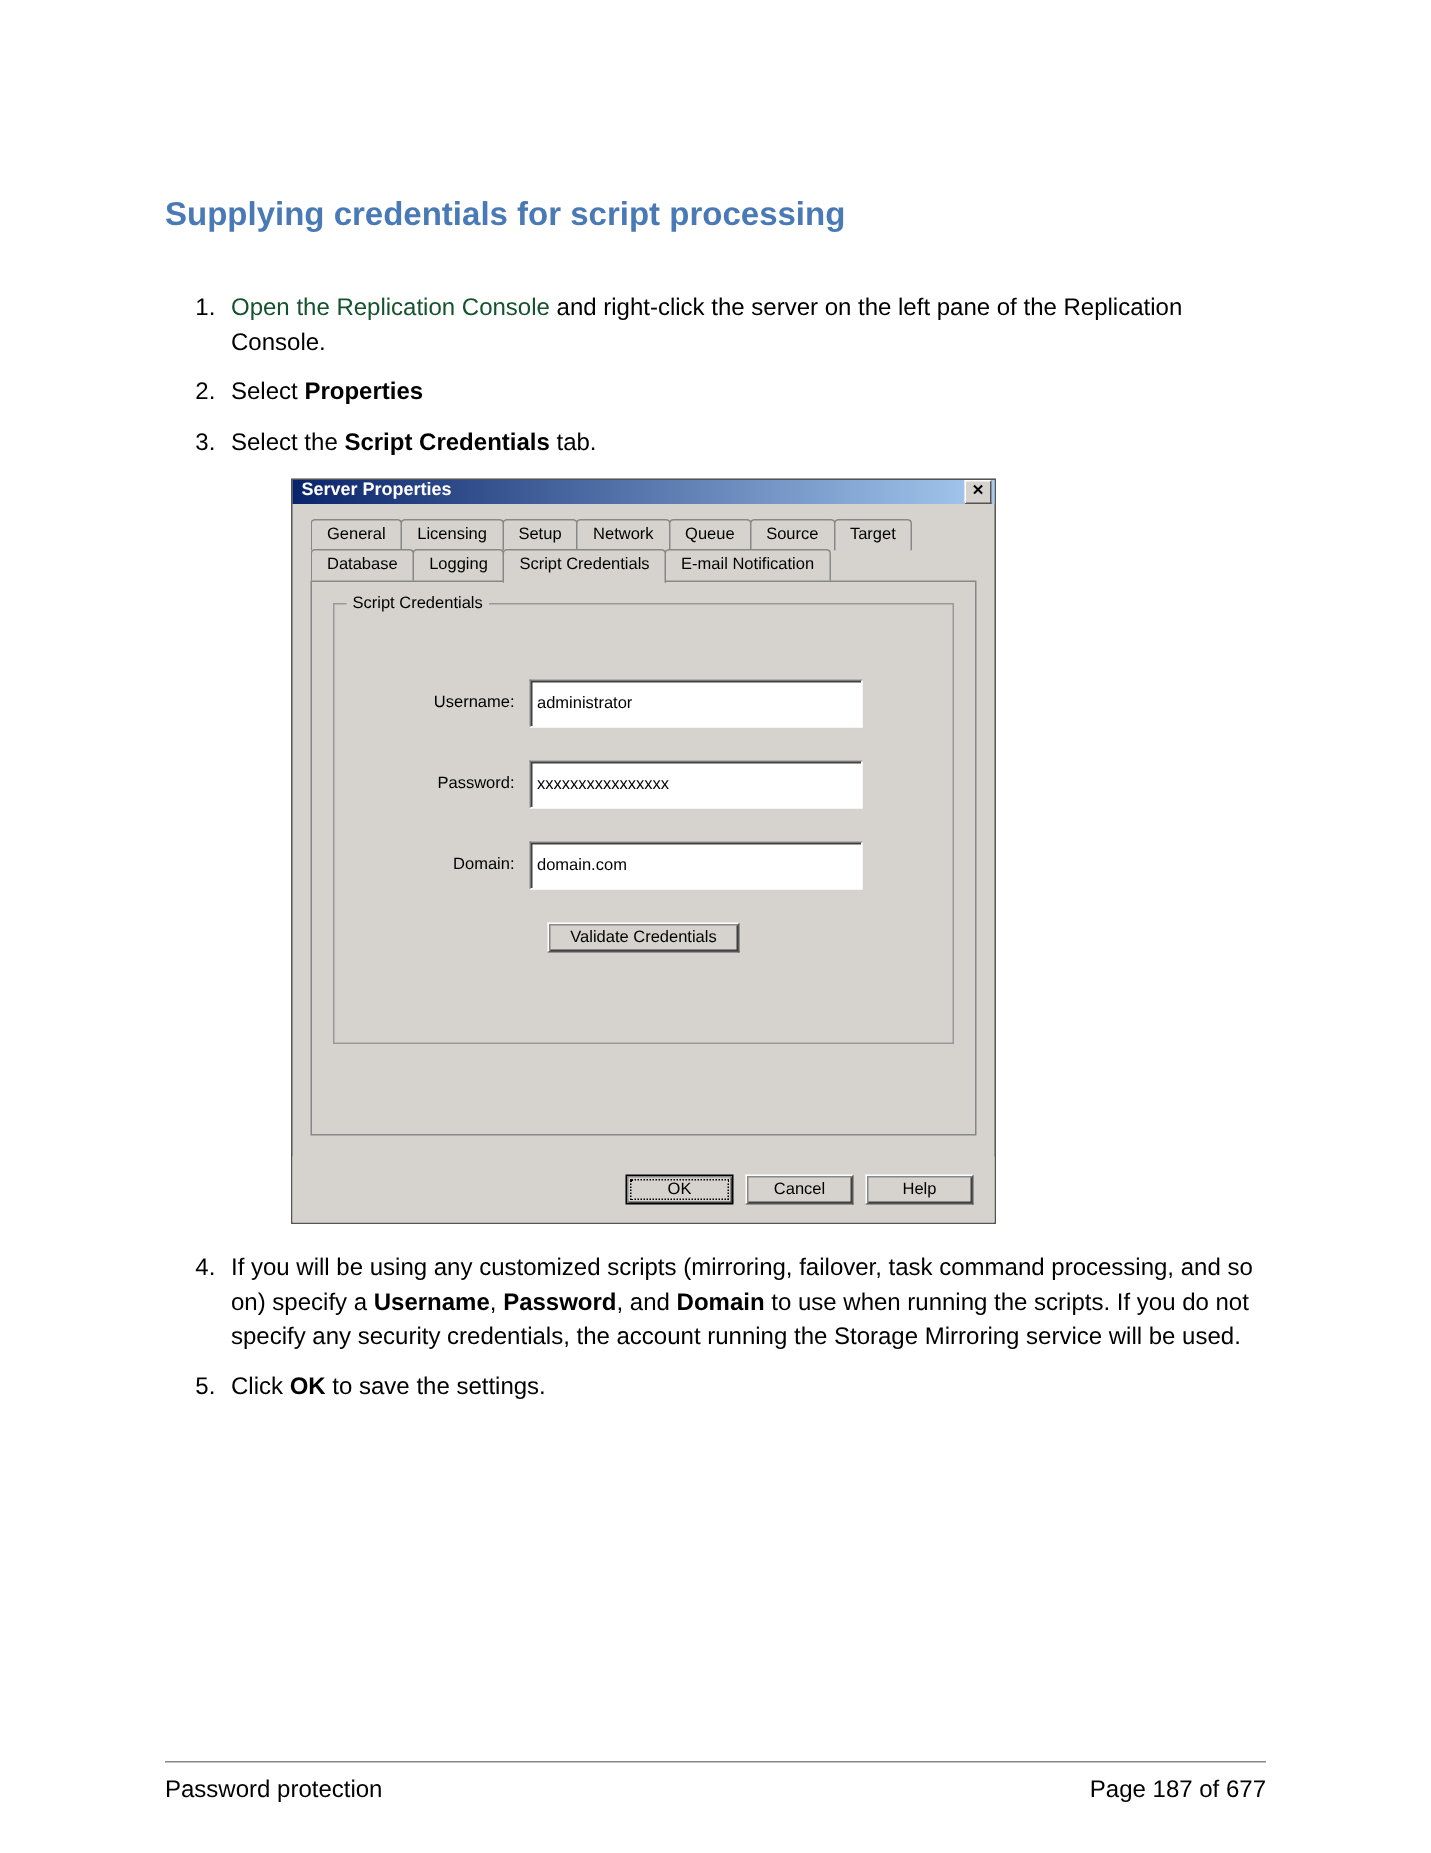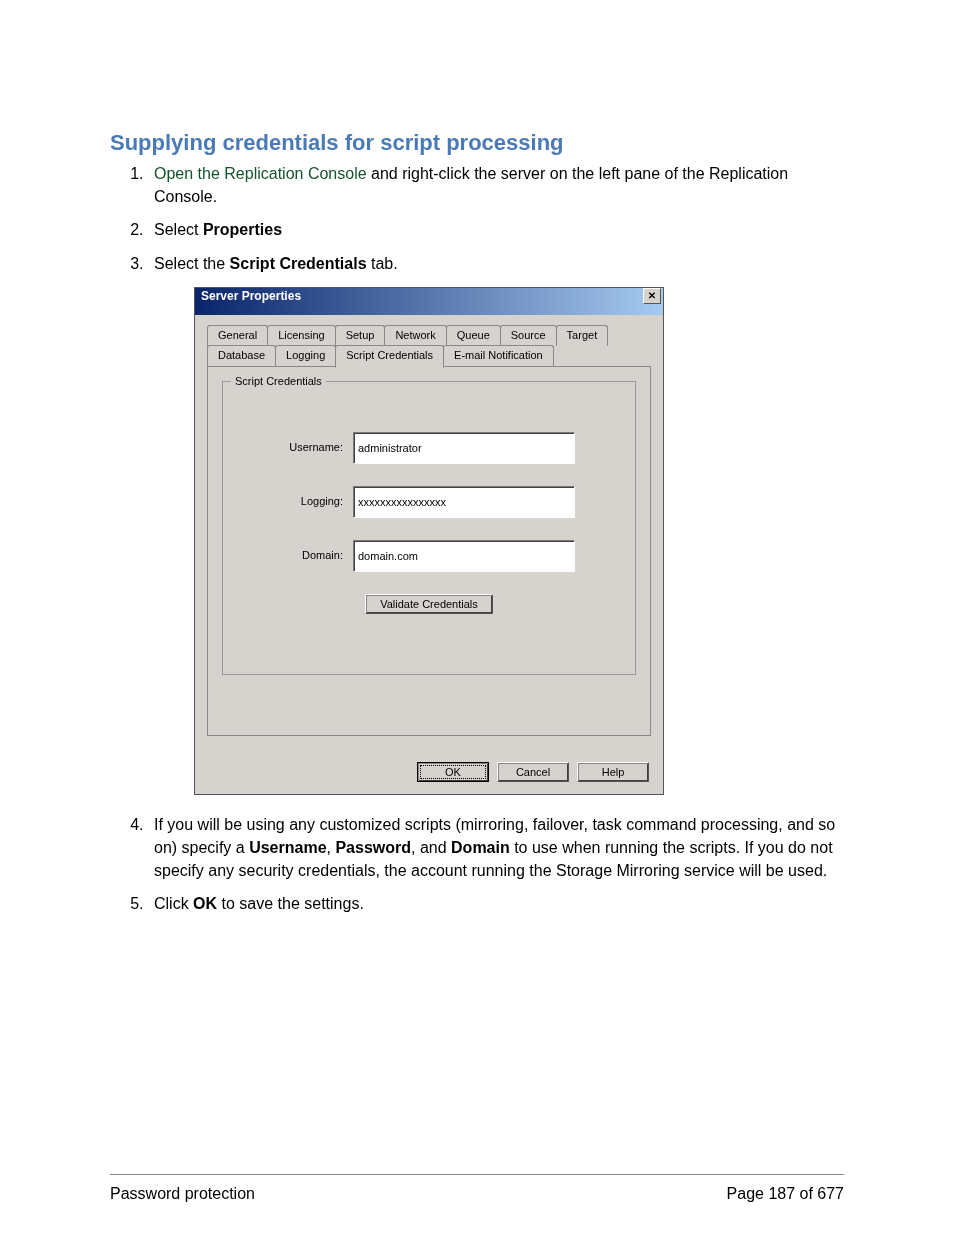--- a/index.html
+++ b/index.html
@@ -14,21 +14,21 @@
     width: 954px;
     height: 1235px;
     position: relative;
     box-sizing: border-box;
     padding: 130px 110px 0 110px;
   }
   h2.section-title {
     color: #4a7ab5;
     font-size: 22px;
     font-weight: bold;
-    margin: 0 0 6px 0;
+    margin: 0 0 38px 0;
   }
   ol.steps {
     margin: 0 0 0 10px;
     padding-left: 28px;
   }
   ol.steps > li {
     margin-bottom: 10px;
     line-height: 1.45;
     padding-left: 6px;
   }
@@ -45,22 +45,22 @@
   .dialog {
     width: 100%;
     border: 1px solid #555;
     background: #d6d3ce;
     font-family: Tahoma, Arial, sans-serif;
     font-size: 11px;
     color: #000;
   }
   .titlebar {
     display: flex;
-    align-items: flex-start;
-    height: 27px;
+    align-items: flex-end;
+    height: 16px;
     background: linear-gradient(to right, #0a246a, #a6caf0);
     color: #fff;
     font-weight: bold;
     padding: 0 2px 0 6px;
     font-size: 12px;
   }
   .titlebar .spacer { flex: 1; }
   .close-btn {
     width: 16px; height: 14px;
     background: #d6d3ce;
@@ -218,21 +218,21 @@
               <div class="tab">E-mail Notification</div>
             </div>
             <div class="tabpanel">
               <div class="groupbox">
                 <span class="legend">Script Credentials</span>
                 <div class="formrow">
                   <label>Username:</label>
                   <input class="textinput" value="administrator" style="">
                 </div>
                 <div class="formrow">
-                  <label>Logging:</label>
+                  <label>Password:</label>
                   <input class="textinput" value="xxxxxxxxxxxxxxxx" style="">
                 </div>
                 <div class="formrow">
                   <label>Domain:</label>
                   <input class="textinput" value="domain.com" style="">
                 </div>
                 <div class="validate-row">
                   <button class="winbtn">Validate Credentials</button>
                 </div>
               </div>

